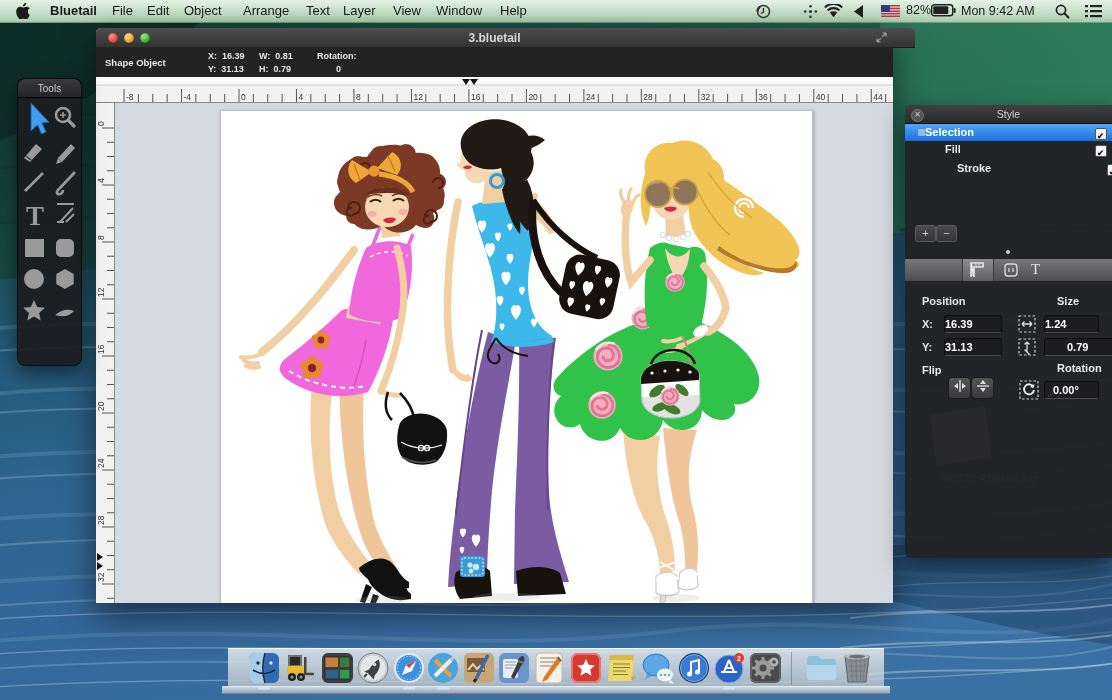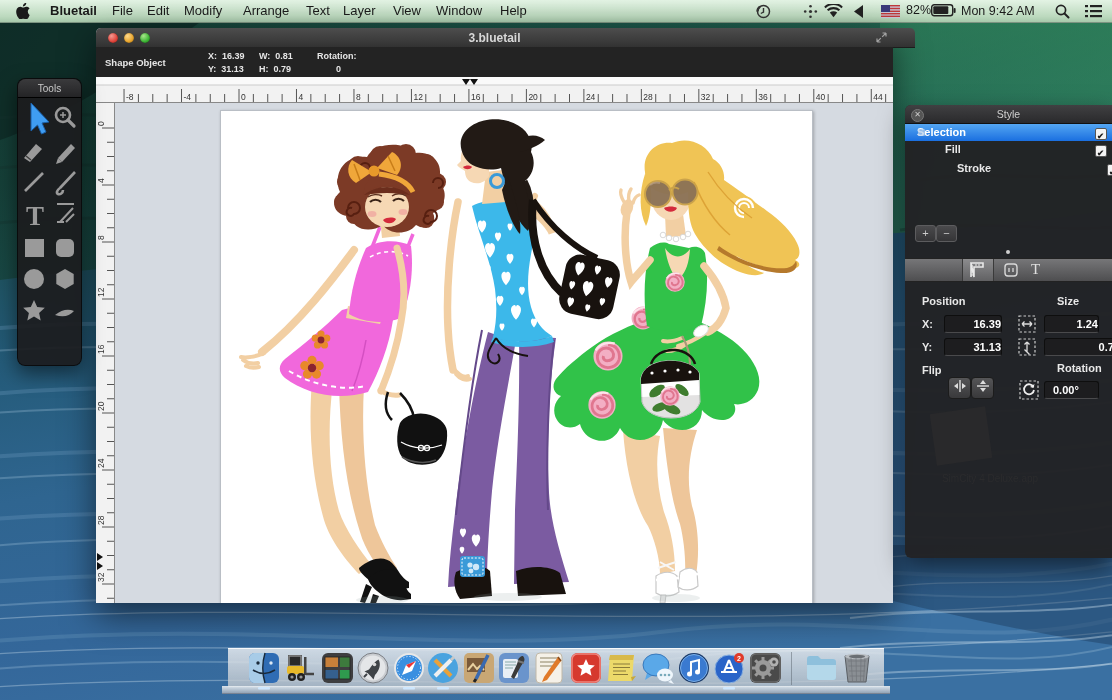--- a/index.html
+++ b/index.html
@@ -79,21 +79,21 @@
   font-size:13px;color:#1a1a1a;">
   <div class="abs" style="left:16px;top:3px;width:16px;height:17px">
     <svg width="14" height="16" viewBox="0 0 14 16">
       <path fill="#1a1a1a" d="M11.8,8.6 c0,-2.1 1.7,-3.1 1.8,-3.2 c-1,-1.5 -2.6,-1.7 -3.1,-1.7 c-1.3,-0.2 -2.6,0.8 -3.3,0.8 c-0.7,0 -1.7,-0.8 -2.8,-0.8 c-1.4,0 -2.8,0.8 -3.5,2.1 c-1.5,2.6 -0.4,6.4 1.1,8.5 c0.7,1 1.5,2.2 2.6,2.1 c1,0 1.4,-0.7 2.7,-0.7 c1.2,0 1.6,0.7 2.7,0.7 c1.1,0 1.8,-1 2.5,-2 c0.8,-1.2 1.1,-2.3 1.1,-2.4 C13.5,11.9 11.8,11 11.8,8.6 z"></path>
       <path fill="#1a1a1a" d="M9.4,2.3 C10,1.6 10.4,0.6 10.3,-0.4 C9.5,-0.3 8.4,0.2 7.8,0.9 C7.2,1.5 6.8,2.5 6.9,3.5 C7.8,3.6 8.8,3 9.4,2.3 z"></path>
     </svg>
   </div>
   <span class="abs" style="left:50px;top:3px;font-weight:bold">Bluetail</span>
   <span class="abs" style="left:112px;top:3px">File</span>
   <span class="abs" style="left:147px;top:3px">Edit</span>
-  <span class="abs" style="left:184px;top:3px">Modify</span>
+  <span class="abs" style="left:184px;top:3px">Object</span>
   <span class="abs" style="left:243px;top:3px">Arrange</span>
   <span class="abs" style="left:306px;top:3px">Text</span>
   <span class="abs" style="left:343px;top:3px">Layer</span>
   <span class="abs" style="left:393px;top:3px">View</span>
   <span class="abs" style="left:436px;top:3px">Window</span>
   <span class="abs" style="left:500px;top:3px">Help</span>
 
   <svg class="abs" width="15" height="15" viewBox="0 0 15 15" style="left:756px;top:4px">
     <circle cx="7.5" cy="7.5" r="6" fill="none" stroke="#333" stroke-width="1.5"></circle>
     <path d="M7.5,4 L7.5,8 L4.8,9.5" fill="none" stroke="#333" stroke-width="1.4"></path>
@@ -593,21 +593,21 @@
 
 <div class="abs" id="style" style="left:905px;top:105px;width:207px;height:453px;background:rgba(34,34,36,.97);
   border-radius:6px 0 0 6px;box-shadow:0 10px 26px rgba(0,0,0,.55);color:#e8e8e8;">
   <div style="height:18px;background:linear-gradient(#404042,#2a2a2c);border-radius:6px 0 0 0;border-bottom:1px solid #111;
     text-align:center;font-size:10.5px;color:#cfcfcf;line-height:18px;">Style</div>
   <div class="abs" style="left:6px;top:4px;width:11px;height:11px;border-radius:50%;background:#555;border:1px solid #777;
     color:#ccc;font-size:8px;line-height:10px;text-align:center;">✕</div>
   <div class="abs" style="left:0;top:19px;width:207px;height:17px;background:linear-gradient(#54a6f2,#1a6fe0);
     font-size:11px;font-weight:bold;color:#fff;line-height:17px;">
     <span class="abs" style="left:13px;top:5px;width:7px;height:7px;background:#b8cfe8;border-radius:1px;opacity:.7"></span>
-    <span style="margin-left:12px">Selection</span>
+    <span style="margin-left:20px">Selection</span>
     <span class="abs chk" style="left:190px;top:4px"></span>
   </div>
   <div class="abs" style="left:0;top:36px;width:207px;height:17px;font-size:11px;font-weight:bold;line-height:17px;">
     <span style="margin-left:40px">Fill</span><span class="abs chk" style="left:190px;top:4px"></span>
   </div>
   <div class="abs" style="left:12px;top:55px;width:207px;height:17px;font-size:11px;font-weight:bold;line-height:17px;">
     <span style="margin-left:40px">Stroke</span><span class="abs chk" style="left:190px;top:4px"></span>
   </div>
   <div class="abs" style="left:10px;top:120px;width:19px;height:15px;background:linear-gradient(#4a4a4c,#353537);border:1px solid #5c5c5e;border-radius:3px;color:#ccc;font-size:11px;text-align:center;line-height:14px;">+</div>
   <div class="abs" style="left:31px;top:120px;width:19px;height:15px;background:linear-gradient(#4a4a4c,#353537);border:1px solid #5c5c5e;border-radius:3px;color:#ccc;font-size:11px;text-align:center;line-height:14px;">−</div>
@@ -808,18 +808,18 @@
           <rect x="209" y="39" width="12" height="2.5" rx="1"></rect>
           <rect x="495" y="39" width="12" height="2.5" rx="1"></rect>
         </g>
       </svg>
 </div>
 
 <style>
   .chk{width:10px;height:10px;background:#f4f4f4;border:1px solid #555;border-radius:2px;}
   .chk::after{content:"\2714";position:absolute;left:1px;top:-1px;font-size:8.5px;color:#1a1a1a;}
   .fld{width:56px;height:16px;background:#1d1d1f;border:1px solid #0e0e0e;border-bottom-color:#4a4a4c;border-radius:3px;
-       color:#fff;font-size:11px;font-weight:bold;text-align:right;line-height:16px;}
+       color:#fff;font-size:11px;font-weight:bold;text-align:left;line-height:16px;}
   .btn{width:21px;height:20px;background:linear-gradient(#555557,#39393b);border:1px solid #1c1c1c;border-radius:4px;
        text-align:center;line-height:18px;}
 </style>
 
 </div>
 
 </body></html>

